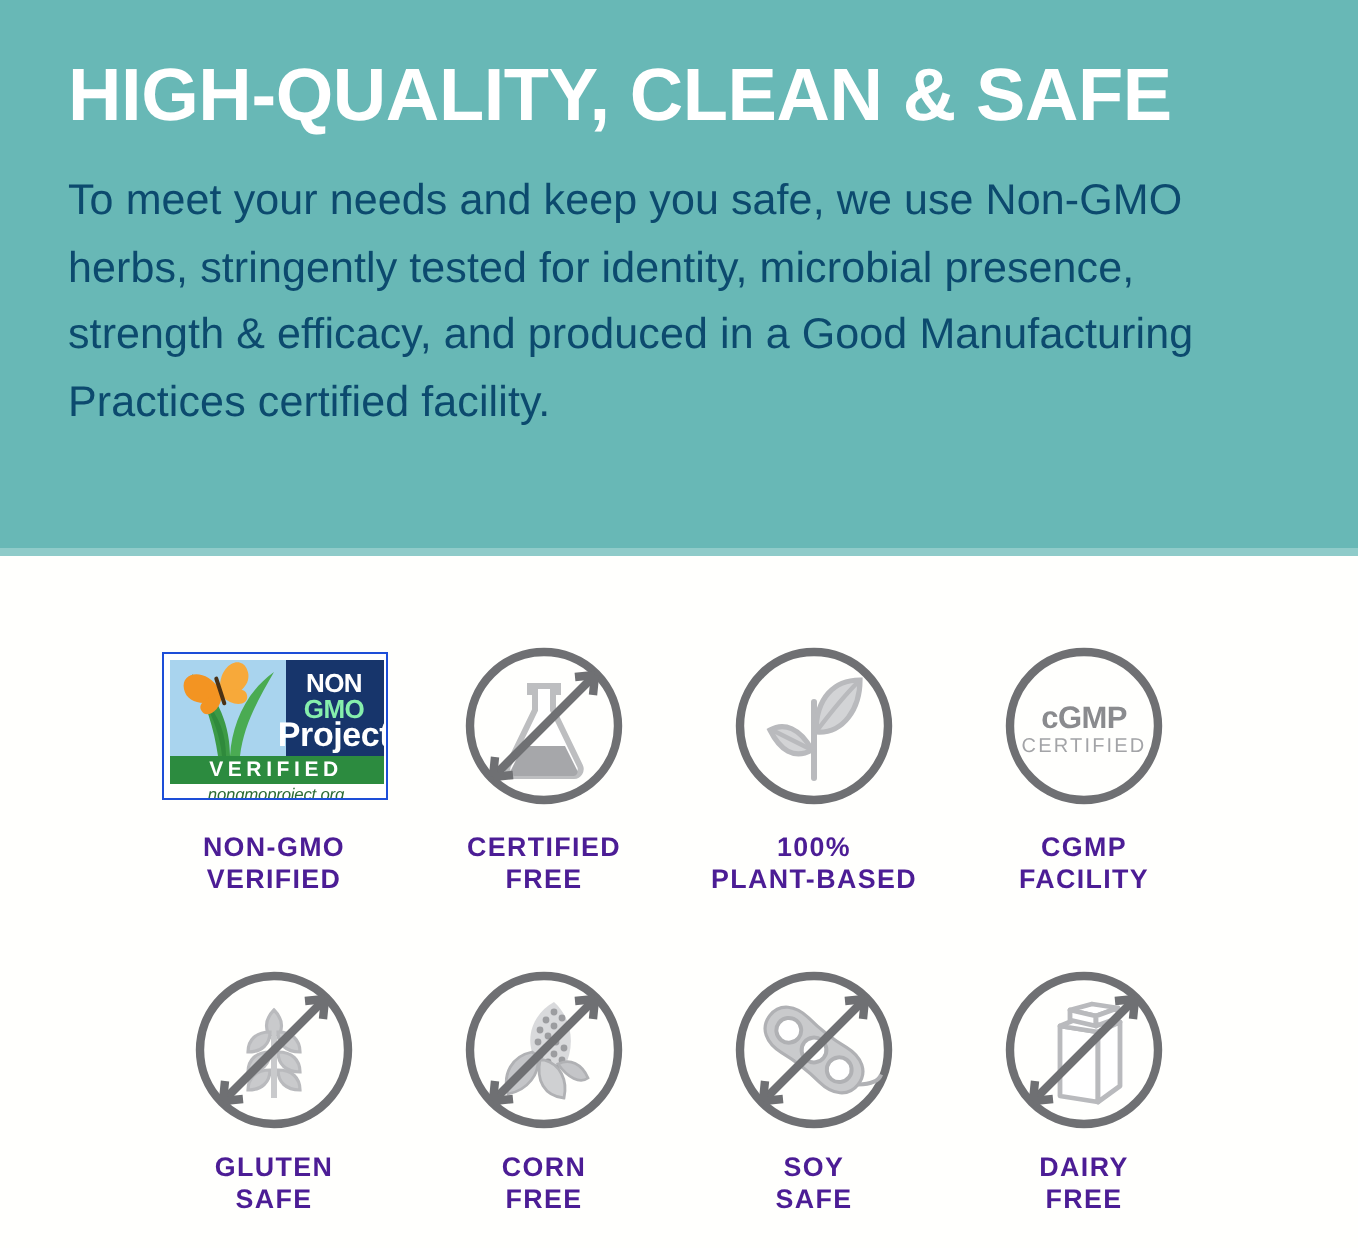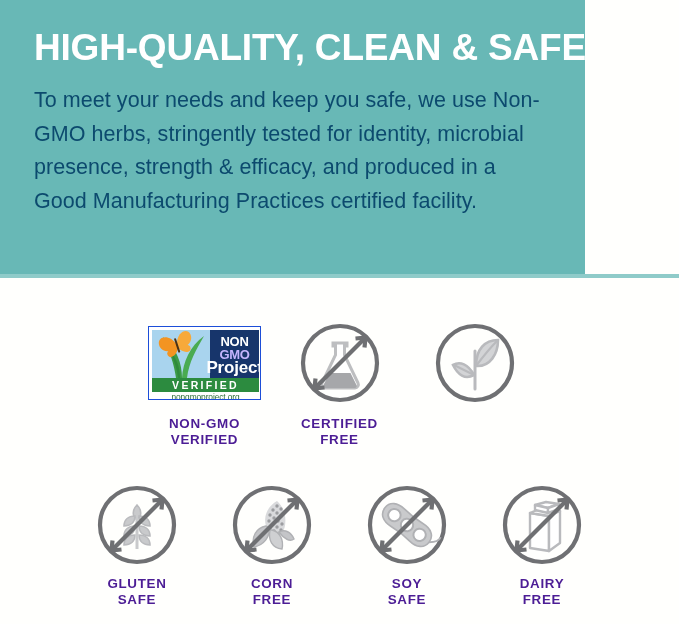--- a/index.html
+++ b/index.html
@@ -19,21 +19,21 @@
     width: 679px;
     height: 624px;
     background: #fffffd;
   }
 
   
   .hero {
     position: absolute;
     left: 0;
     top: 0;
-    width: 585px;
+    width: 679px;
     height: 277px;
     background: #68b8b6;
     box-sizing: border-box;
     padding: 26px 34px 0 34px;
   }
   .hero-underline {
     position: absolute;
     left: 0;
     top: 274px;
     width: 679px;
@@ -143,21 +143,21 @@
     justify-content: center;
   }
   .nongmo-navy .l1 {
     color: #fff;
     font-size: 13px;
     font-weight: 700;
     line-height: 13px;
     letter-spacing: -0.3px;
   }
   .nongmo-navy .l2 {
-    color: #c4b5fd;
+    color: #86efac;
     font-size: 13px;
     font-weight: 700;
     line-height: 14px;
     letter-spacing: -0.3px;
   }
   .nongmo-navy .l3 {
     color: #fff;
     font-size: 17px;
     font-weight: 700;
     line-height: 12px;
@@ -185,20 +185,21 @@
     top: 65px;
     width: 107px;
     height: 9px;
     color: #2c6b36;
     font-size: 8.4px;
     font-weight: 400;
     letter-spacing: -0.1px;
     display: flex;
     align-items: center;
     justify-content: center;
+    font-style: italic;
   }
 
   svg { display: block; }
 </style>
 </head>
 <body>
 
 <div class="page">
 
   <section class="hero">
@@ -269,22 +270,35 @@
 
             <path d="M40 66 C40 52 40 40 40 28" stroke="#b9babd" stroke-width="3" fill="none" stroke-linecap="round"></path>
 
             <path d="M41 43 C41 26 50 17 63 17 C63 31 55 44 41 43 Z" fill="#d3d4d6" stroke="#b9babd" stroke-width="2.6"></path>
             <path d="M41 43 C47 35 55 25 62 18" stroke="#b9babd" stroke-width="2.2" fill="none"></path>
 
             <path d="M39 52 C33 41 25 38 18 42 C23 52 30 57 39 52 Z" fill="#d3d4d6" stroke="#b9babd" stroke-width="2.6"></path>
             <path d="M39 52 C33 49 25 45 19 42" stroke="#b9babd" stroke-width="2.2" fill="none"></path>
           </svg>
         </div>
-      </div>
-
+        <div class="cell-label">100%
+PLANT-BASED</div>
+      </div>
+
+      <div class="cell cell-row1">
+        <div class="icon-slot">
+          <svg width="80" height="80" viewBox="0 0 80 80">
+            <circle cx="40" cy="40" r="37" fill="none" stroke="#6f7073" stroke-width="4.2"></circle>
+            <text id="cgmp-t1" x="40" y="41" text-anchor="middle" font-family="Liberation Sans, sans-serif" font-size="15.5" font-weight="700" letter-spacing="-0.3" fill="#8a8b8e">cGMP</text>
+            <text id="cgmp-t2" x="40" y="53" text-anchor="middle" font-family="Liberation Sans, sans-serif" font-size="10" font-weight="400" letter-spacing="1.1" fill="#a3a4a7">CERTIFIED</text>
+          </svg>
+        </div>
+        <div class="cell-label">CGMP
+FACILITY</div>
+      </div>
     </div>
 
     <div class="grid-row">
 
       <div class="cell cell-row2">
         <div class="icon-slot">
           <svg width="80" height="80" viewBox="0 0 80 80">
             <circle cx="40" cy="40" r="37" fill="none" stroke="#6f7073" stroke-width="4.2"></circle>
             <g fill="#c9cacc" stroke="#b9babd" stroke-width="1.6">
               <path d="M40 20 C35 25 35 31 40 35 C45 31 45 25 40 20 Z"></path>

